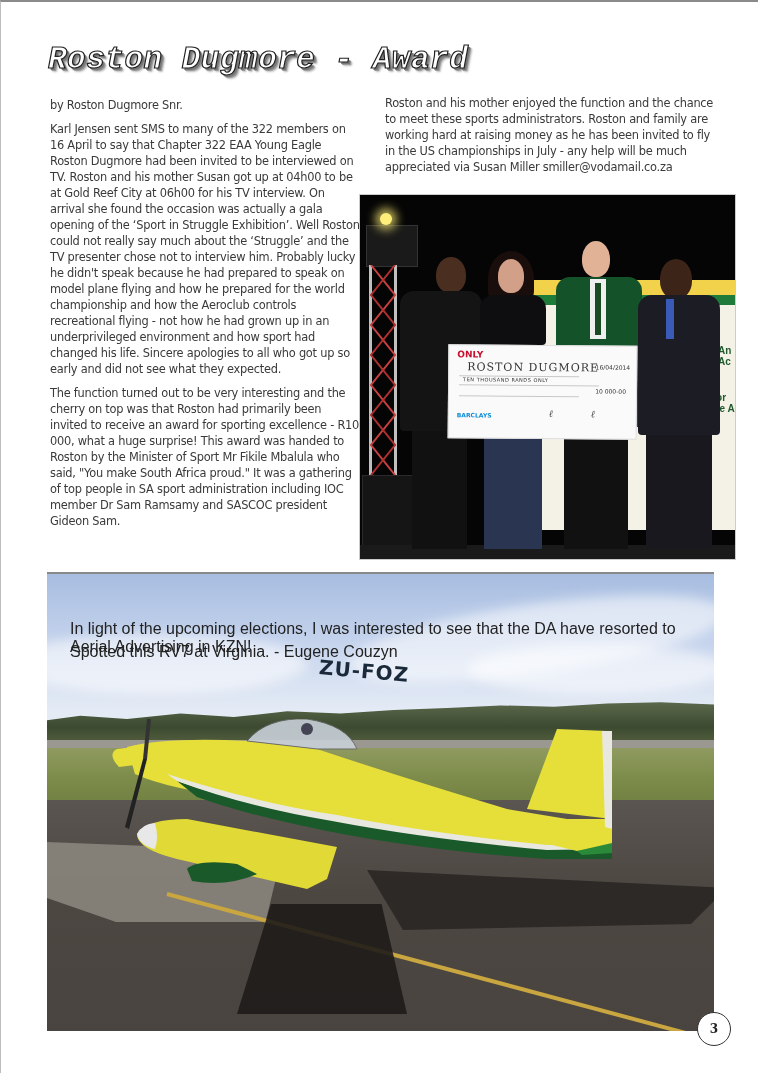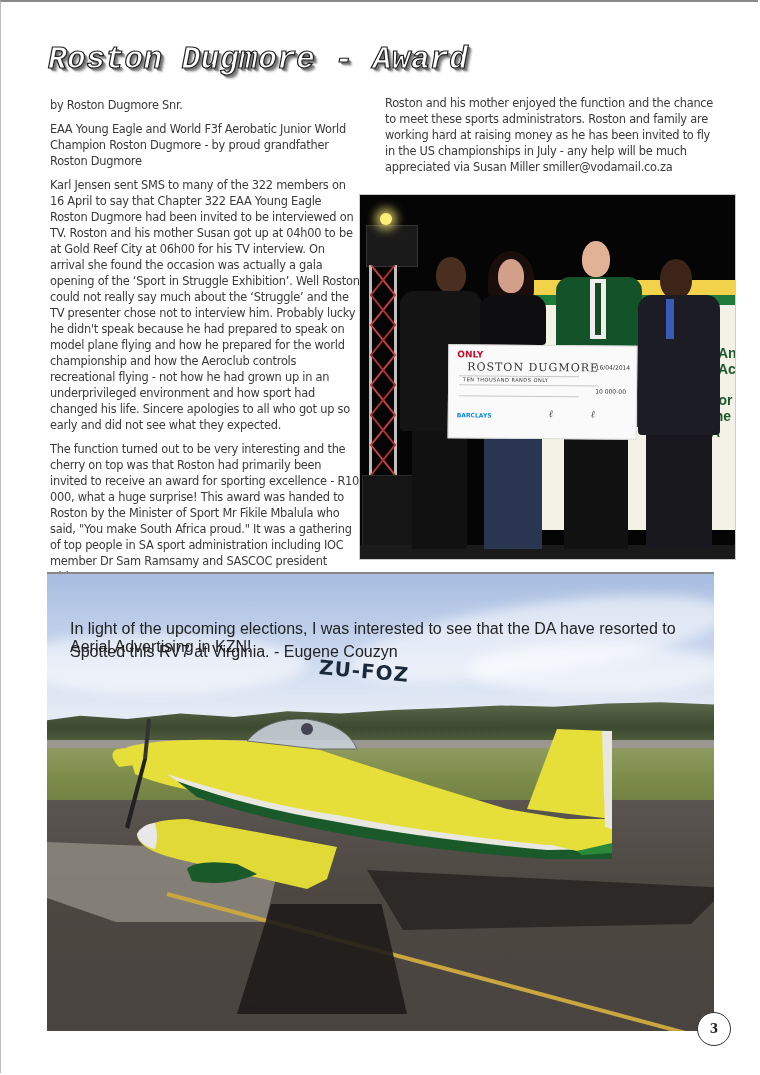--- a/index.html
+++ b/index.html
@@ -35,21 +35,21 @@
 
   
   #award-photo {
     position: absolute; left: 359px; top: 194px; width: 377px; height: 366px;
     background: #050505; overflow: hidden; border: 1px solid #ccc; box-sizing: border-box;
   }
   .truss { position: absolute; left: 5px; top: 70px; width: 36px; height: 210px; }
   .stage-light { position: absolute; left: 20px; top: 18px; width: 12px; height: 12px; border-radius: 50%; background: #ffef7a; box-shadow: 0 0 10px 5px rgba(255,240,120,0.7); }
   .light-box { position: absolute; left: 6px; top: 30px; width: 50px; height: 40px; background: #1a1a1a; border: 1px solid #333; }
   .banner { position: absolute; left: 130px; top: 85px; width: 247px; height: 250px; background: linear-gradient(#f1d24a 0 6%, #1f7b3a 6% 10%, #f4f1e6 10%); }
-  .banner-txt { position: absolute; font-size: 14px; color: #1f5a2e; font-weight: bold; }
+  .banner-txt { position: absolute; font-size: 10px; color: #1f5a2e; font-weight: bold; }
   .speaker { position: absolute; left: 2px; top: 280px; width: 70px; height: 80px; background: #151515; border: 1px solid #2a2a2a; }
   .stage-floor { position: absolute; left: 0; top: 350px; width: 100%; height: 16px; background: #1a1a1a; }
   .person { position: absolute; }
   .head { position: absolute; border-radius: 50% 50% 45% 45%; }
   .body { position: absolute; border-radius: 14px 14px 4px 4px; }
   .legs { position: absolute; }
   .cheque {
     position: absolute; left: 88px; top: 150px; width: 187px; height: 92px;
     background: #fafafa; border: 1px solid #ddd; transform: rotate(0.5deg);
     font-family: "DejaVu Sans", sans-serif; color: #333;
@@ -97,21 +97,20 @@
 </style>
 </head>
 <body>
 
 <div class="page-border"></div>
 
 <h1 id="main-title" class="outline-title" style="margin:0;">Roston Dugmore - Award</h1>
 
 <div id="left-col" class="col">
   <p>by Roston Dugmore Snr.</p>
-  <p>EAA Young Eagle and World F3f Aerobatic Junior World Champion Roston Dugmore - by proud grandfather Roston Dugmore</p>
   <p>Karl Jensen sent SMS to many of the 322 members on 16 April to say that Chapter 322 EAA Young Eagle Roston Dugmore had been invited to be interviewed on TV. Roston and his mother Susan got up at 04h00 to be at Gold Reef City at 06h00 for his TV interview. On arrival she found the occasion was actually a gala opening of the ‘Sport in Struggle Exhibition’. Well Roston could not really say much about the ‘Struggle’ and the TV presenter chose not to interview him. Probably lucky he didn't speak because he had prepared to speak on model plane flying and how he prepared for the world championship and how the Aeroclub controls recreational flying - not how he had grown up in an underprivileged environment and how sport had changed his life. Sincere apologies to all who got up so early and did not see what they expected.</p>
   <p>The function turned out to be very interesting and the cherry on top was that Roston had primarily been invited to receive an award for sporting excellence - R10 000, what a huge surprise! This award was handed to Roston by the Minister of Sport Mr Fikile Mbalula who said, "You make South Africa proud." It was a gathering of top people in SA sport administration including IOC member Dr Sam Ramsamy and SASCOC president Gideon Sam.</p>
 </div>
 
 <div id="right-col" class="col">
   <p>Roston and his mother enjoyed the function and the chance to meet these sports administrators. Roston and family are working hard at raising money as he has been invited to fly in the US championships in July - any help will be much appreciated via Susan Miller smiller@vodamail.co.za</p>
 </div>
 
 <div id="award-photo">
   <div class="light-box"></div>

